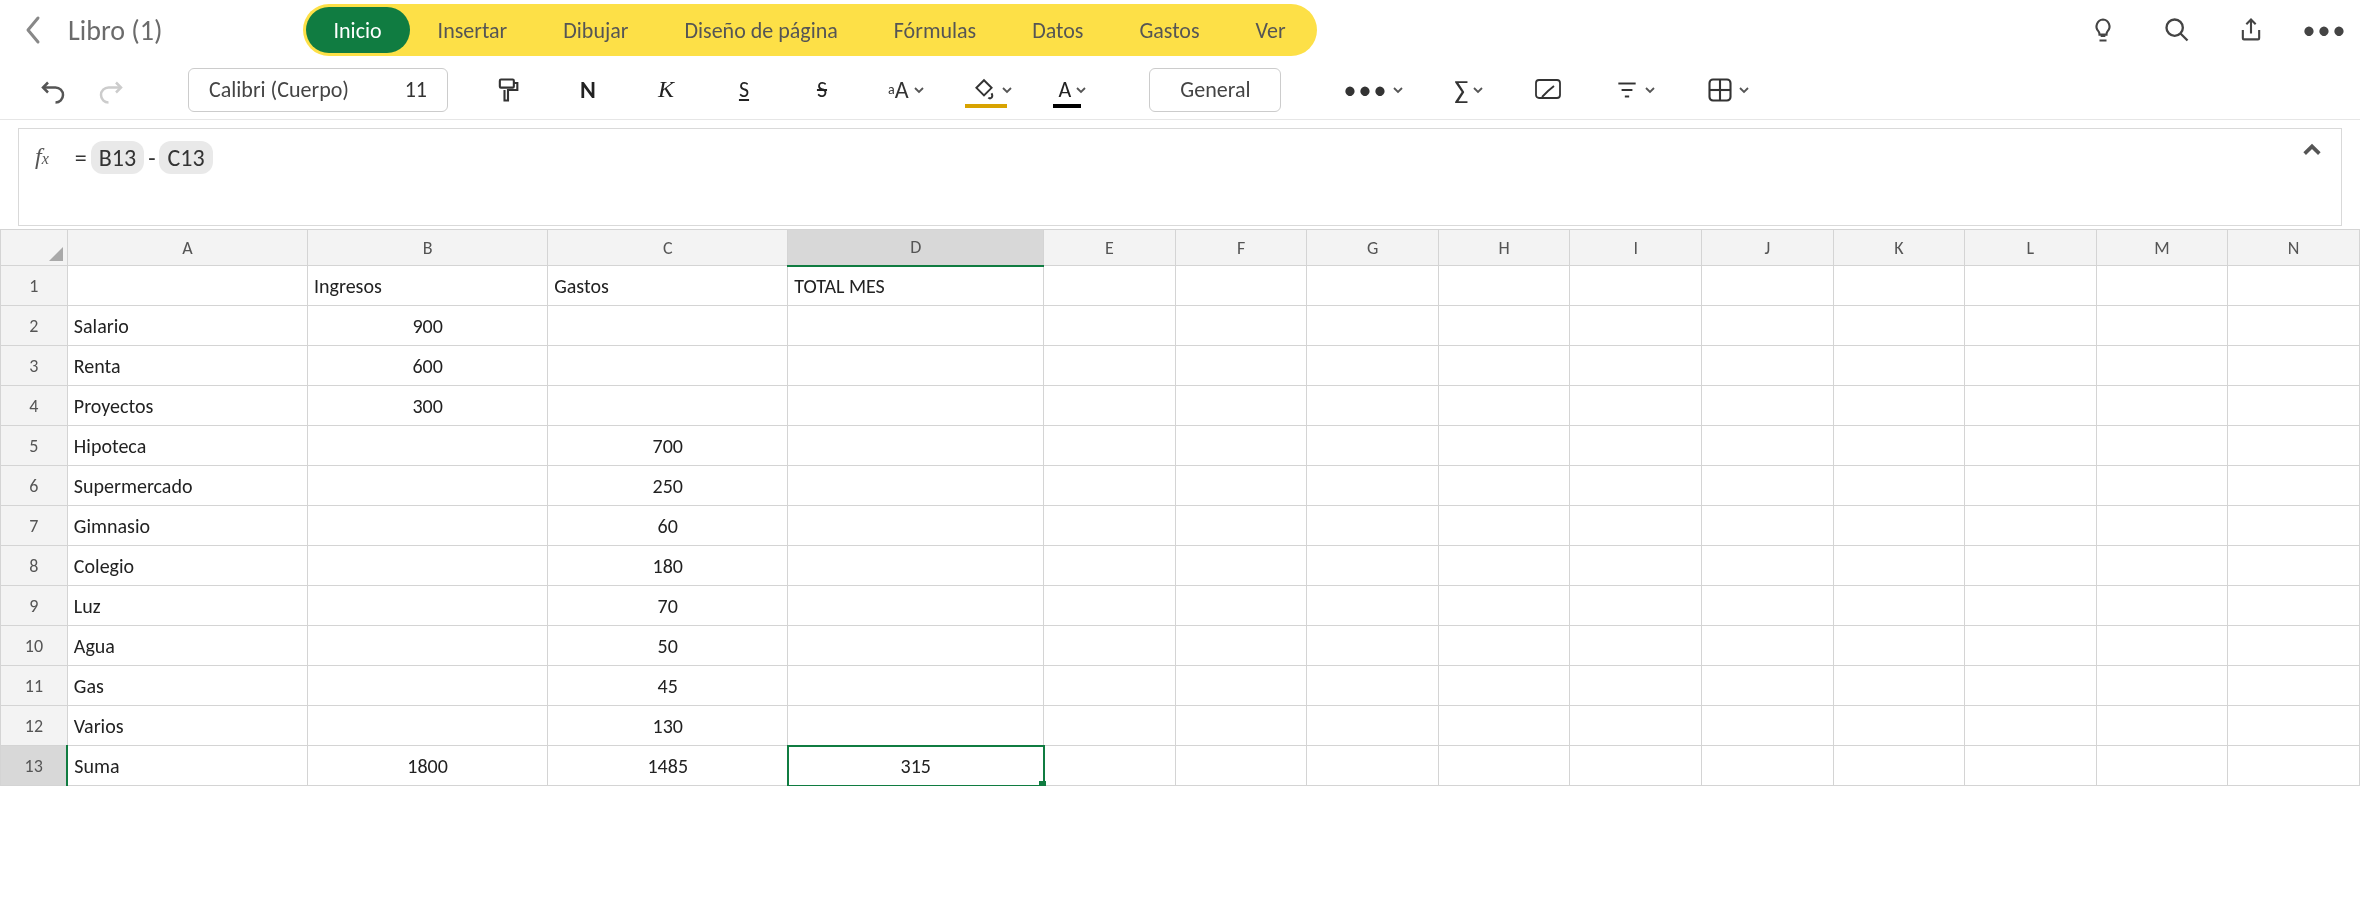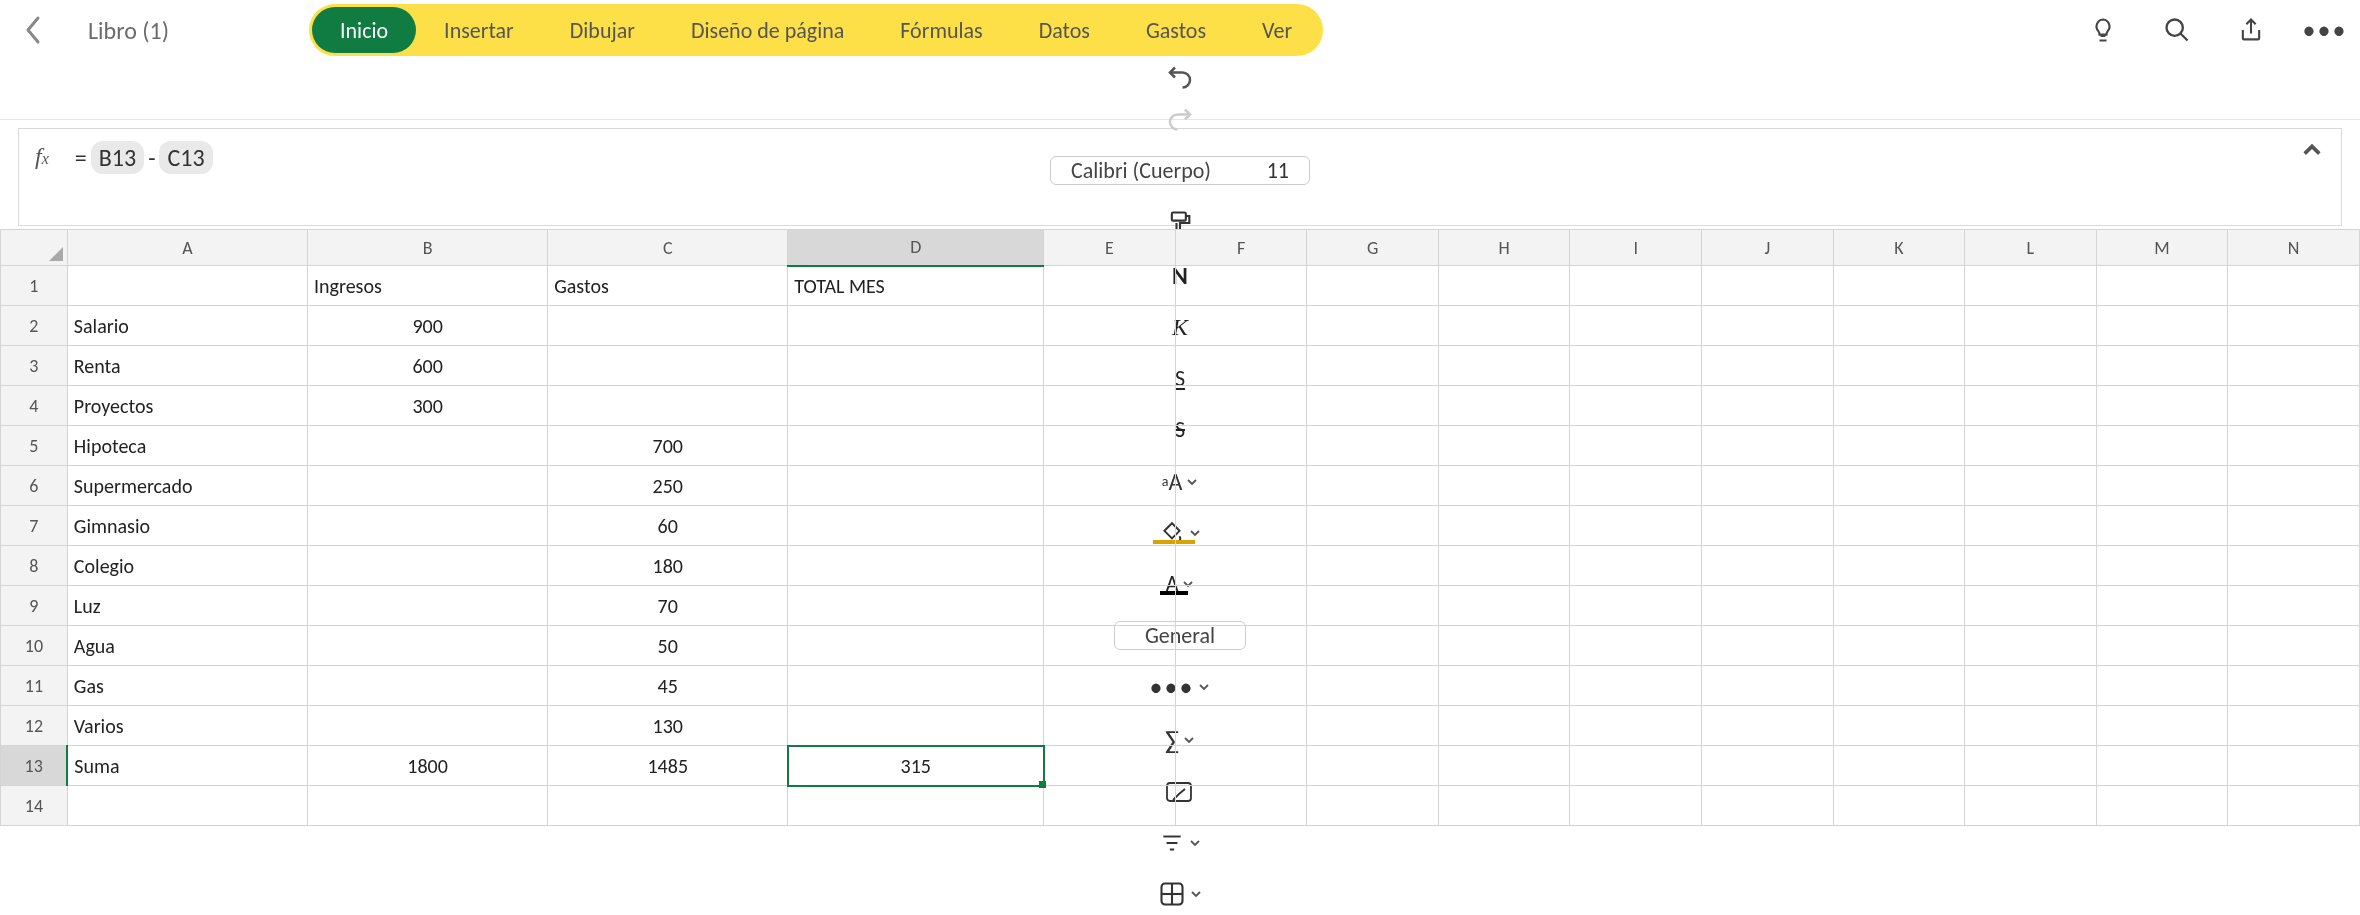--- a/index.html
+++ b/index.html
@@ -22,22 +22,21 @@
     gap: 20px;
   }
   .back-btn {
     width: 28px; height: 28px;
     display: flex; align-items: center; justify-content: center;
     color: #6b6b6b;
     cursor: pointer;
   }
   .filename {
     color: #6b6b6b;
-    font-size: 24px;
-    margin-left: 20px;
+    font-size: 28px;
     margin-right: 120px;
   }
 
   .ribbon-tabs {
     display: flex;
     align-items: center;
     background: #fde047;
     border-radius: 28px;
     padding: 3px;
     height: 52px;
@@ -73,21 +72,20 @@
   .more-dots { font-size: 26px; letter-spacing: 2px; line-height: 1; }
 
   
   .toolbar {
     display: flex;
     align-items: center;
     height: 60px;
     padding: 0 30px;
     gap: 12px;
     border-bottom: 1px solid #e6e6e6;
-    flex-direction: column;
   }
   .tbtn {
     min-width: 40px; height: 40px;
     display: flex; align-items: center; justify-content: center;
     color: #555;
     cursor: pointer;
     padding: 0 8px;
   }
   .tbtn.disabled { color: #bbb; cursor: default; }
   .font-box {
@@ -677,32 +675,15 @@
           <td></td>
           <td></td>
           <td></td>
           <td></td>
           <td></td>
           <td></td>
           <td></td>
           <td></td>
           <td></td>
         </tr>
-        <tr>
-          <td class="rowhdr">14</td>
-          <td></td>
-          <td></td>
-          <td></td>
-          <td></td>
-          <td></td>
-          <td></td>
-          <td></td>
-          <td></td>
-          <td></td>
-          <td></td>
-          <td></td>
-          <td></td>
-          <td></td>
-          <td></td>
-        </tr>
       </tbody>
   </table>
 </div>
 
 </body></html>

